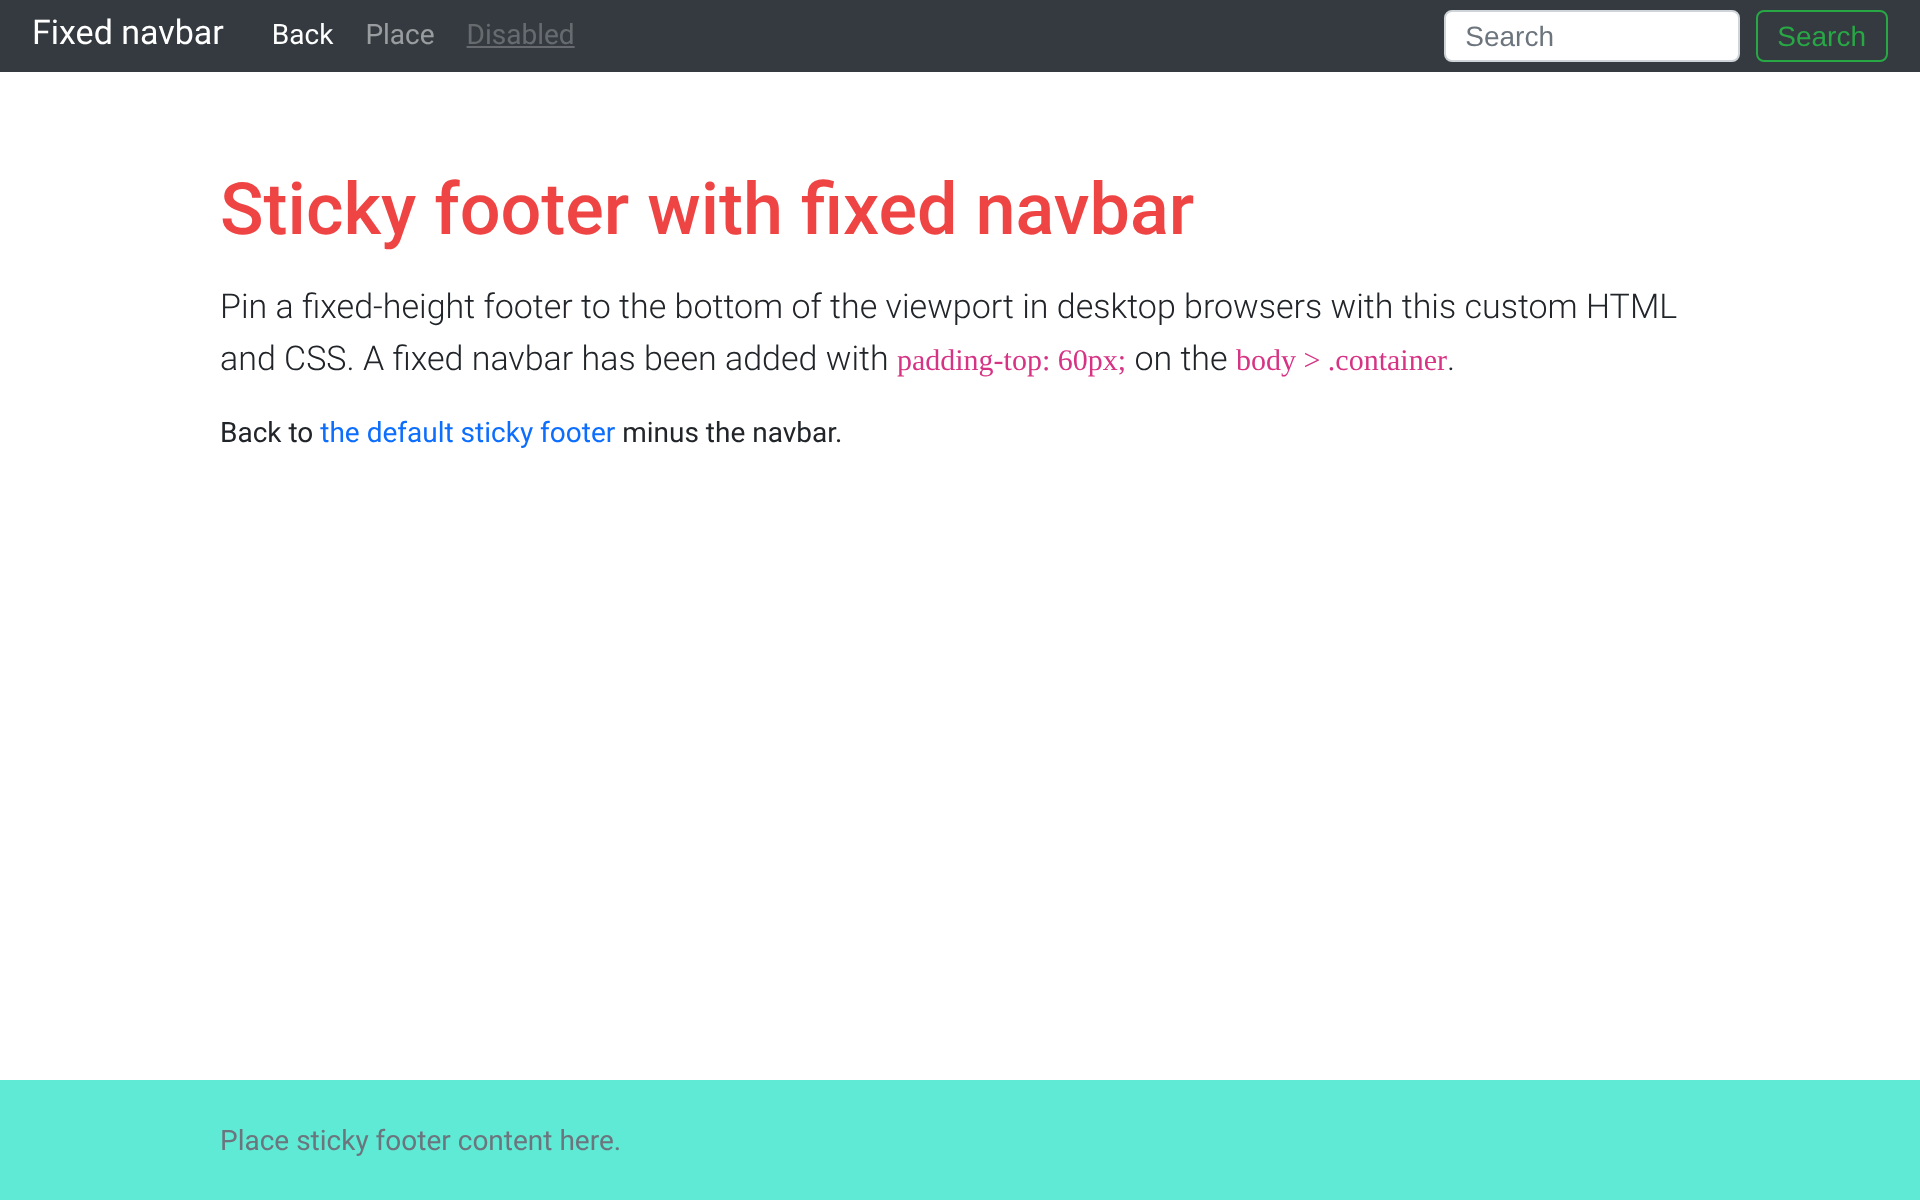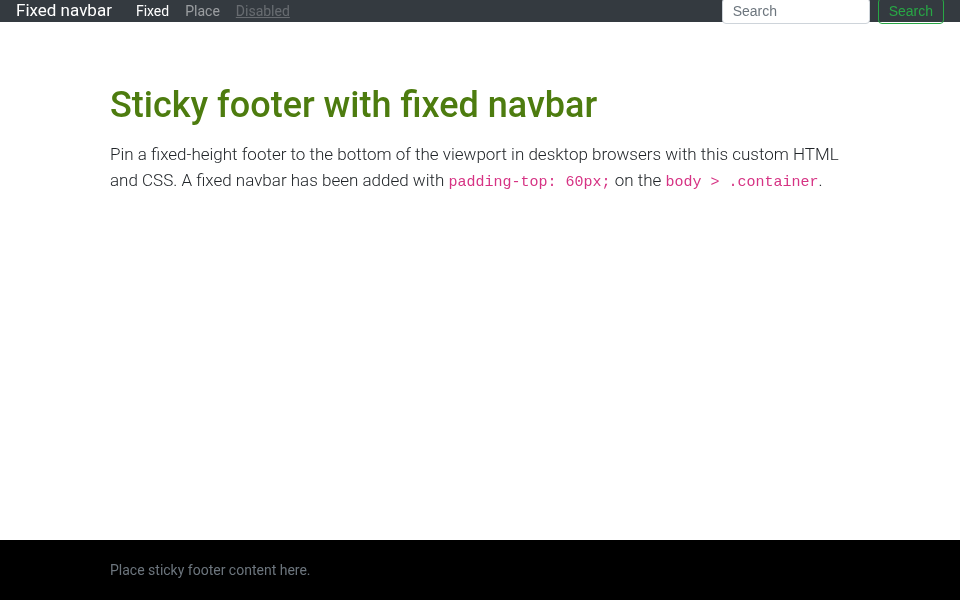--- a/index.html
+++ b/index.html
@@ -25,21 +25,21 @@
       position: fixed;
       top: 0;
       left: 0;
       right: 0;
       width: 960px;
       background-color: #343a40;
       display: flex;
       align-items: center;
       justify-content: space-between;
       padding: 6px 16px;
-      height: 22px;
+      height: 36px;
       z-index: 100;
     }
     .navbar-left {
       display: flex;
       align-items: center;
     }
     .navbar-brand {
       color: #fff;
       font-size: 17px;
       margin-right: 16px;
@@ -92,78 +92,81 @@
       width: 740px;
       margin: 0 auto;
       padding-top: 60px;
       flex: 1 0 auto;
     }
     h1 {
       font-size: 36px;
       font-weight: 500;
       margin-top: 18px;
       margin-bottom: 10px;
-      color: #4d7c0f;
+      color: #ef4444;
     }
     .lead {
       font-size: 17px;
       font-weight: 300;
       color: #212529;
       margin-bottom: 14px;
       line-height: 1.5;
     }
     code {
-      font-family: Liberation Mono, monospace;
+      font-family: Liberation Serif, serif;
       font-size: 15px;
       color: #d63384;
     }
     .back-text {
       font-size: 14px;
       color: #212529;
     }
     .back-link {
       color: #0d6efd;
       text-decoration: none;
       cursor: pointer;
     }
     .footer {
       flex-shrink: 0;
-      background-color: #000000;
+      background-color: #5eead4;
       padding: 18px 0;
       width: 100%;
     }
     .footer-inner {
       width: 740px;
       margin: 0 auto;
     }
     .footer-text {
       color: #6c757d;
       font-size: 14px;
     }
   </style>
 </head>
 <body>
 
 <nav class="navbar">
   <div class="navbar-left">
     <a class="navbar-brand">Fixed navbar</a>
-    <a class="nav-link active">Fixed</a>
+    <a class="nav-link active">Back</a>
     <a class="nav-link">Place</a>
     <a class="nav-link disabled">Disabled</a>
   </div>
   <div class="navbar-right">
     <input class="search-input" type="text" placeholder="Search" style="">
     <button class="search-button">Search</button>
   </div>
 </nav>
 
 <main class="container">
   <h1>Sticky footer with fixed navbar</h1>
   <p class="lead">
     <span>Pin a fixed-height footer to the bottom of the viewport in desktop browsers with this custom HTML and CSS. A fixed navbar has been added with </span><code>padding-top: 60px;</code><span> on the </span><code>body &gt; .container</code><span>.</span>
   </p>
+  <p class="back-text">
+    <span>Back to </span><a class="back-link">the default sticky footer</a><span> minus the navbar.</span>
+  </p>
 </main>
 
 <footer class="footer">
   <div class="footer-inner">
     <span class="footer-text">Place sticky footer content here.</span>
   </div>
 </footer>
 
 </body></html>

